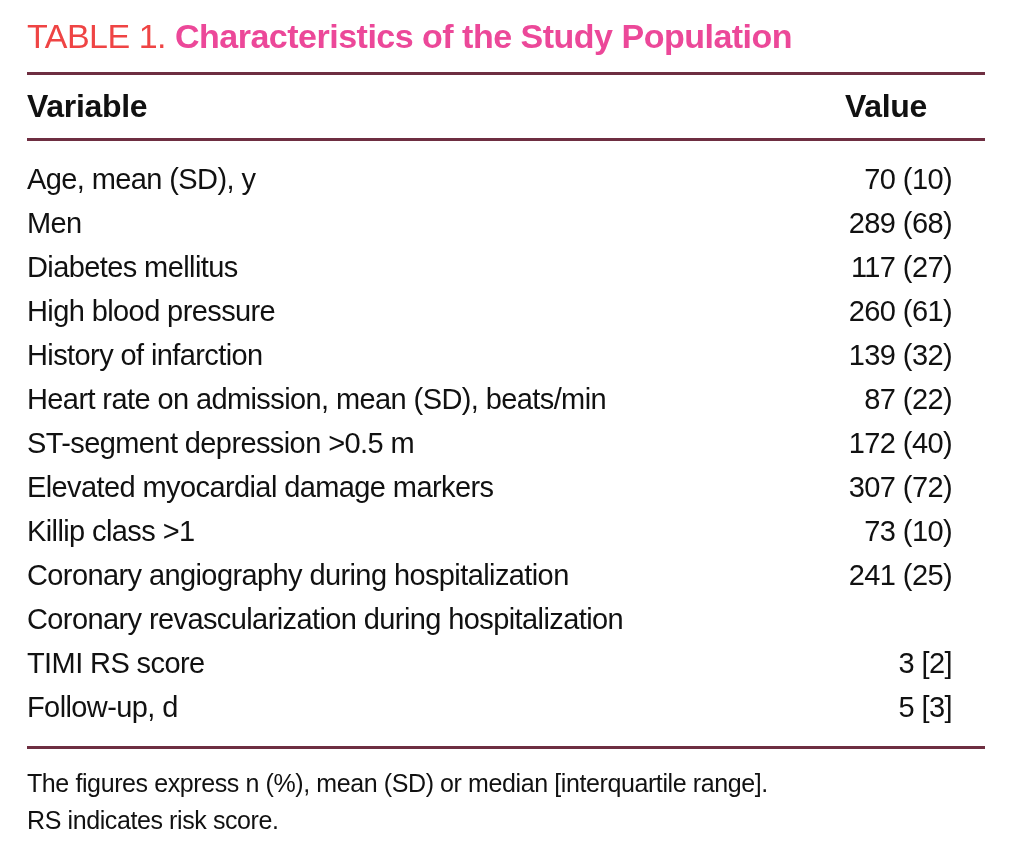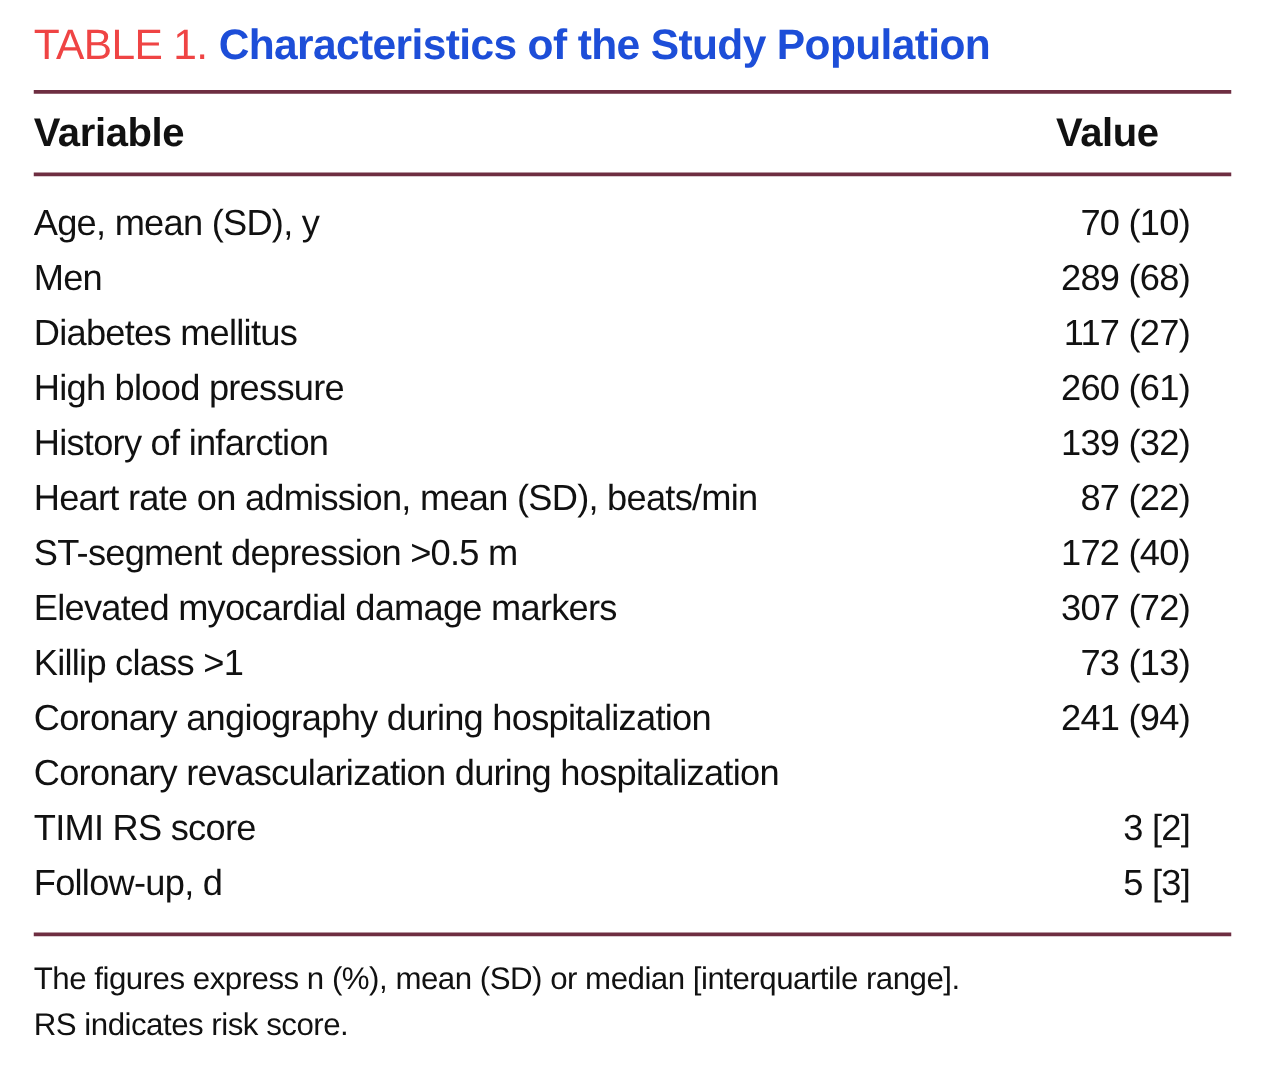--- a/index.html
+++ b/index.html
@@ -19,21 +19,21 @@
     font-size: 34px;
     line-height: 44px;
     letter-spacing: -0.5px;
     white-space: nowrap;
   }
   .table-label {
     color: #ef4444;
     font-weight: 400;
   }
   .table-title-text {
-    color: #1d4ed8;
+    color: #ec4899;
     font-weight: 700;
   }
   .rule {
     border: none;
     height: 3px;
     background: #6e2e41;
     width: 958px;
   }
   .rule-top { margin-top: 14px; }
   .col-headers {
@@ -129,26 +129,26 @@
     <span class="val">172 (40)</span>
   </div>
 
   <div class="row">
     <span class="var">Elevated myocardial damage markers</span>
     <span class="val">307 (72)</span>
   </div>
 
   <div class="row">
     <span class="var">Killip class &gt;1</span>
-    <span class="val">73 (13)</span>
+    <span class="val">73 (10)</span>
   </div>
 
   <div class="row">
     <span class="var">Coronary angiography during hospitalization</span>
-    <span class="val">241 (94)</span>
+    <span class="val">241 (25)</span>
   </div>
 
   <div class="row">
     <span class="var">Coronary revascularization during hospitalization</span>
   </div>
 
   <div class="row">
     <span class="var">TIMI RS score</span>
     <span class="val">3 [2]</span>
   </div>

